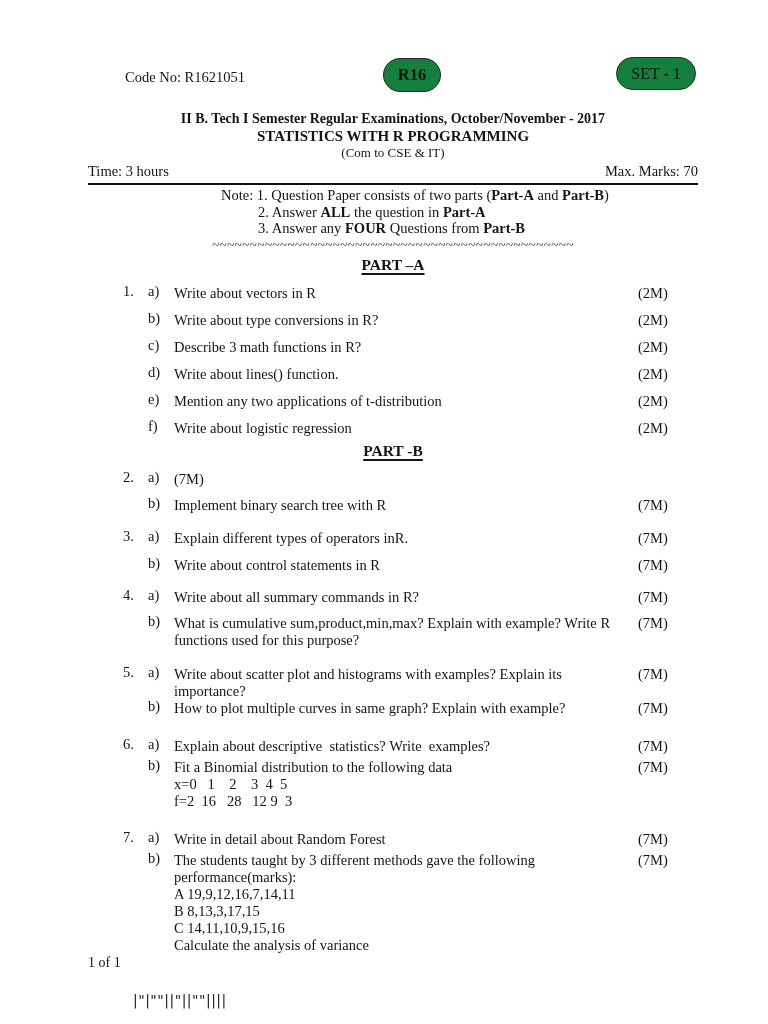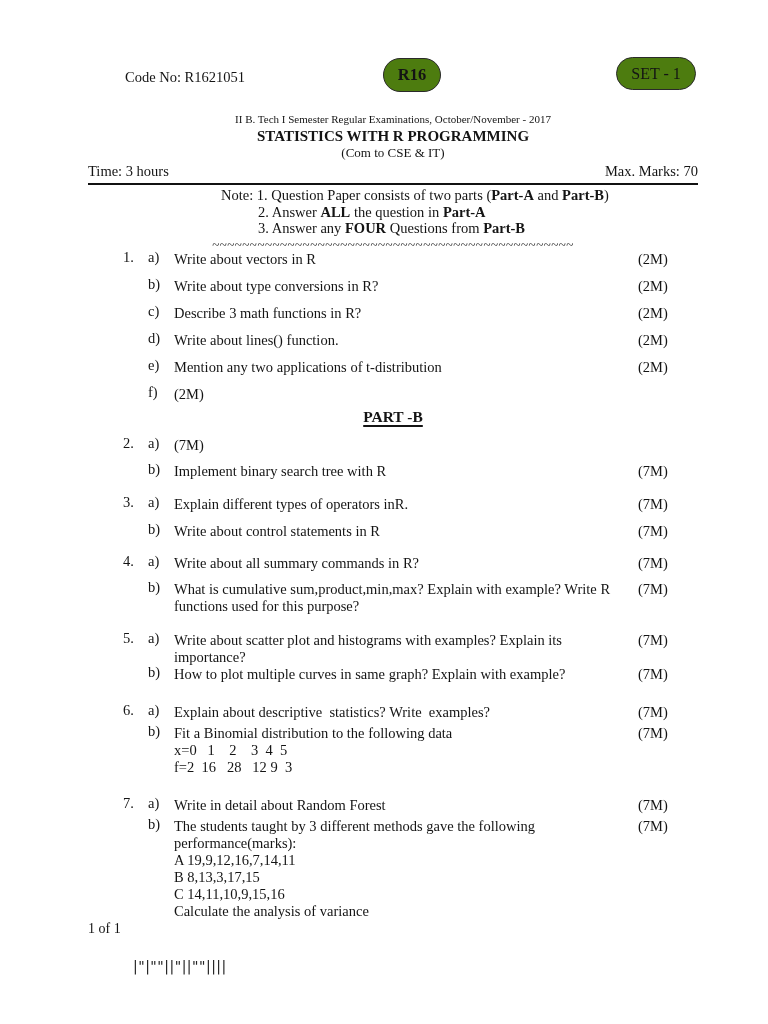--- a/index.html
+++ b/index.html
@@ -31,39 +31,39 @@
     position: absolute;
     left: 37px;
     top: 13px;
     font-size: 14.5px;
   }
   .badge {
     position: absolute;
     border: 1.6px solid #2a2a2a;
     border-radius: 19px;
     text-align: center;
-    background: #4d7c0f;
+    background: #15803d;
   }
   .badge-r16 {
     left: 295px;
     top: 2px;
     width: 56px;
     padding: 7px 0 8px 0;
     font-weight: bold;
     font-size: 16.5px;
   }
   .badge-set {
     right: 2px;
     top: 1px;
     width: 78px;
     padding: 7px 0 7px 0;
     font-size: 16px;
   }
   .title-block { text-align: center; margin-top: 7px; }
-  .exam-title { font-weight: normal; font-size: 11px; line-height: 16px; }
+  .exam-title { font-weight: bold; font-size: 14px; line-height: 16px; }
   .subject-title { font-weight: bold; font-size: 15px; line-height: 16px; margin-top: 1px; }
   .branch-line { font-size: 13px; line-height: 14px; margin-top: 2px; }
   .time-row {
     display: flex;
     justify-content: space-between;
     margin-top: 3px;
     font-size: 14.5px;
     gap: 44px;
   }
   .rule {
@@ -154,20 +154,21 @@
   <hr class="rule">
 
   <div class="note-block">
     <div class="note-line1"><span>Note: 1. Question Paper consists of two parts (</span><span class="note-bold">Part-A</span><span> and </span><span class="note-bold">Part-B</span><span>)</span></div>
     <div class="note-line2"><span>2. Answer </span><span class="note-bold">ALL</span><span> the question in </span><span class="note-bold">Part-A</span></div>
     <div class="note-line3"><span>3. Answer any </span><span class="note-bold">FOUR</span><span> Questions from </span><span class="note-bold">Part-B</span></div>
   </div>
 
   <div class="tilde-sep">~~~~~~~~~~~~~~~~~~~~~~~~~~~~~~~~~~~~~~~~~~~~~~~~</div>
 
+  <div class="part-heading"><span>PART –A</span></div>
 
   <div class="qrow" style="margin-bottom:10px">
     <span class="qnum">1.</span>
       <span class="qletter">a)</span>
       <span class="qtext">Write about vectors in R</span>
       <span class="qmarks">(2M)</span>
   </div>
   <div class="qrow" style="margin-bottom:10px">
     <span class="qnum"></span>
       <span class="qletter">b)</span>
@@ -188,20 +189,21 @@
   </div>
   <div class="qrow" style="margin-bottom:10px">
     <span class="qnum"></span>
       <span class="qletter">e)</span>
       <span class="qtext">Mention any two applications of t-distribution</span>
       <span class="qmarks">(2M)</span>
   </div>
   <div class="qrow" style="margin-bottom:0">
     <span class="qnum"></span>
       <span class="qletter">f)</span>
+      <span class="qtext">Write about logistic regression</span>
       <span class="qmarks">(2M)</span>
   </div>
 
   <div class="part-heading"><span>PART -B</span></div>
 
   <div class="qrow" style="margin-bottom:9px">
     <span class="qnum">2.</span>
       <span class="qletter">a)</span>
       <span class="qmarks">(7M)</span>
   </div>

